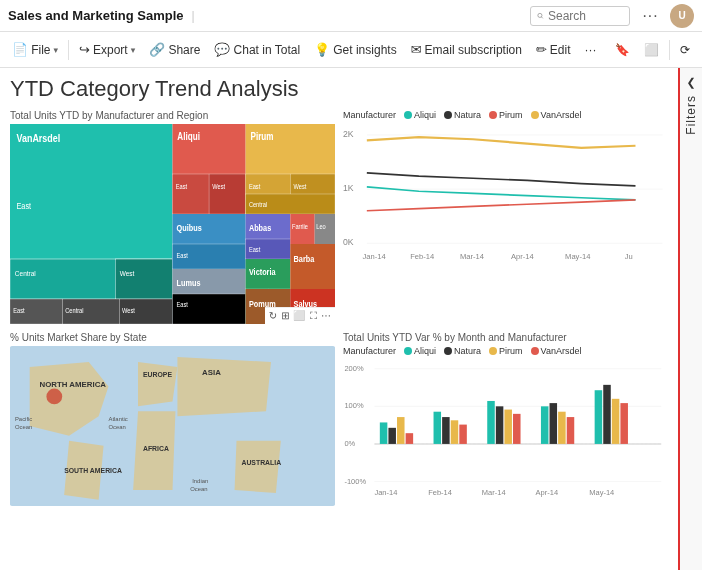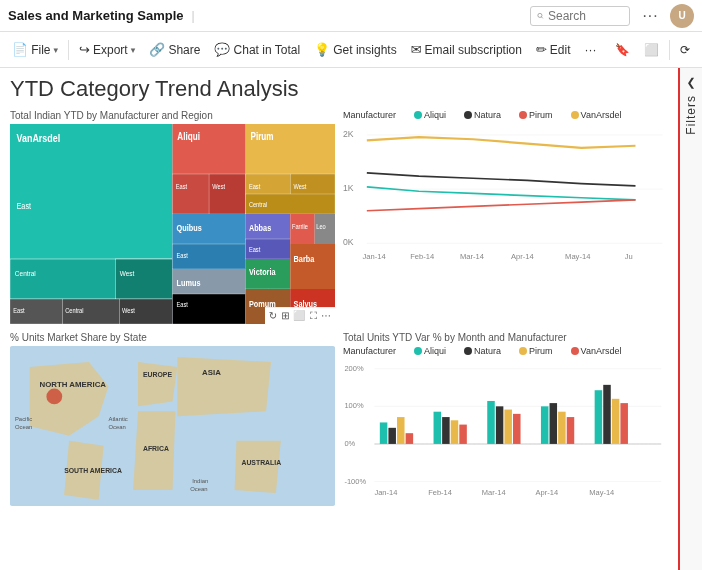--- a/index.html
+++ b/index.html
@@ -156,21 +156,21 @@
     }
 
     
     .line-chart-container {
       height: 160px;
       position: relative;
     }
     .chart-legend {
       display: flex;
       align-items: center;
-      gap: 18px;
+      gap: 8px;
       flex-wrap: wrap;
       margin-bottom: 2px;
     }
     .legend-item {
       display: flex;
       align-items: center;
       gap: 2px;
       font-size: 9px;
       color: #333;
     }
@@ -248,21 +248,21 @@
 </div>
 
 <div class="main-container">
   <div class="content-area">
 
     <div class="report-title">YTD Category Trend Analysis</div>
 
     <div class="charts-grid">
 
       <div>
-        <div class="section-label">Total Indian YTD by Manufacturer and Region</div>
+        <div class="section-label">Total Units YTD by Manufacturer and Region</div>
         <div class="treemap-container">
           <svg class="treemap-svg" viewBox="0 0 400 200" preserveAspectRatio="none">
 
             <rect x="0" y="0" width="200" height="175" fill="#1fbfad"></rect>
             <text x="8" y="18" font-size="11" fill="white" font-weight="bold">VanArsdel</text>
             <text x="8" y="85" font-size="9" fill="white">East</text>
 
             <rect x="0" y="135" width="200" height="40" fill="#17a898" stroke="white" stroke-width="0.5"></rect>
             <text x="6" y="152" font-size="8" fill="white">Central</text>
             <rect x="130" y="135" width="70" height="40" fill="#128070" stroke="white" stroke-width="0.5"></rect>

